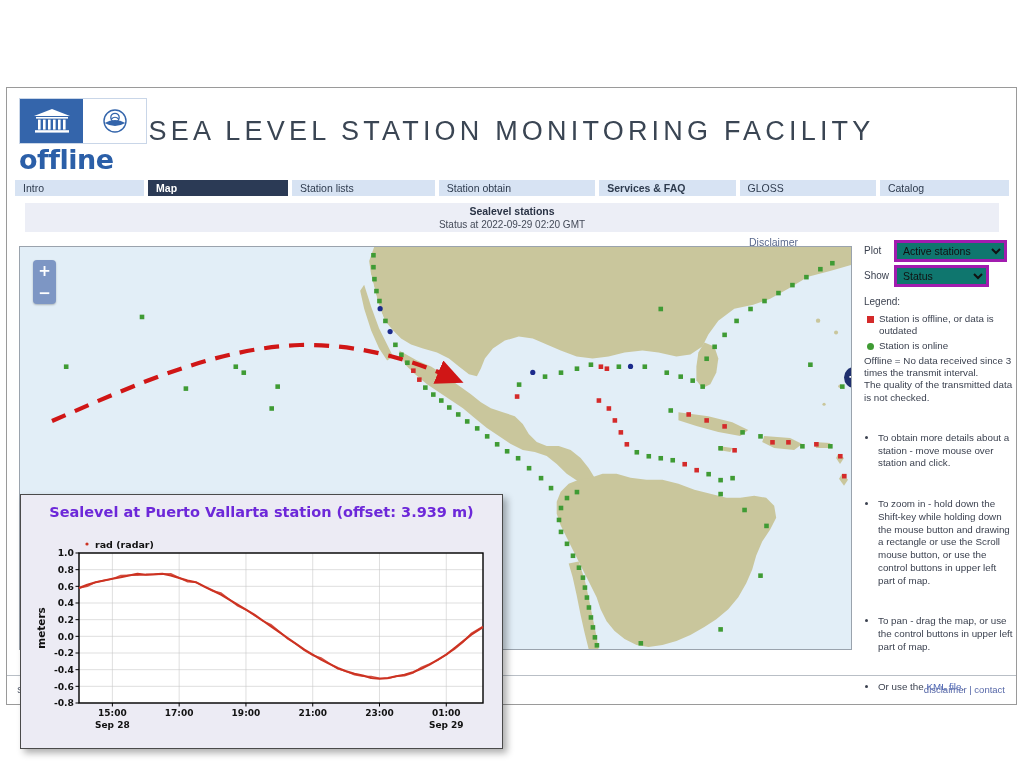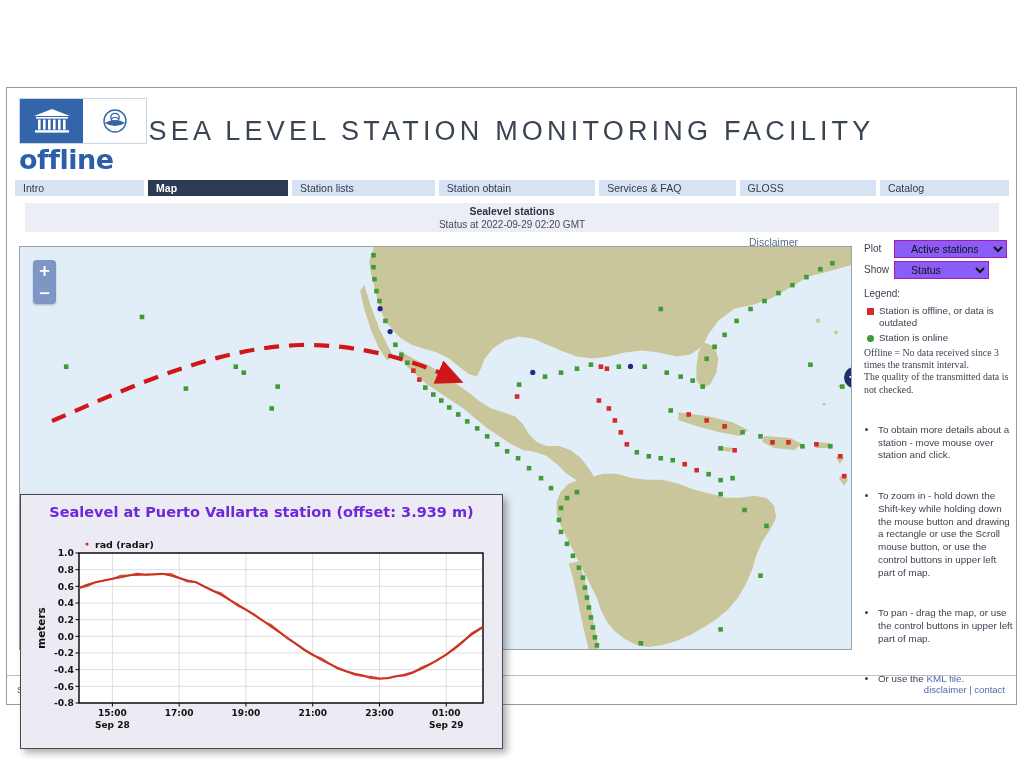--- a/index.html
+++ b/index.html
@@ -104,33 +104,33 @@
   }
   
   #right-panel{
     position:absolute;left:857px;top:152px;width:150px;height:412px;
     font-size:9.8px;color:#3c4250;line-height:1.32;
   }
   .sel-row{display:flex;align-items:center;margin-bottom:3px;}
   .sel-row label{width:30px;font-size:10px;color:#3c4250;}
   .sel-row select{
     font-family:"Liberation Sans", sans-serif;font-size:10.5px;
-    border:1px solid #a21caf;background:#8b5cf6;color:#111;
-    padding:1px 12px;
+    border:3px solid #a21caf;background:#0f766e;color:#111;
+    padding:1px 2px;
   }
   #sel-plot{width:113px;}
   #sel-show{width:95px;}
   #legend-title{margin-top:8px;margin-bottom:5px;font-size:10px;}
   .leg-item{display:flex;align-items:flex-start;margin-bottom:3px;}
   .leg-swatch{width:7px;height:7px;margin:3px 5px 0 3px;flex:0 0 auto;}
   .leg-swatch.sq{background:#d42a2a;}
   .leg-swatch.circ-green{background:#3f9b34;border-radius:50%;}
   .leg-swatch.circ-blue{background:#1b2a8c;border-radius:50%;}
   .leg-text{font-size:9.8px;line-height:1.22;color:#3c4250;}
-  .note{font-size:9.8px;line-height:1.25;color:#3c4250;font-family:Liberation Serif, serif;}
+  .note{font-size:9.8px;line-height:1.25;color:#3c4250;}
   #tips{margin:9px 0 0 0;padding-left:14px;font-size:9.8px;line-height:1.3;color:#3c4250;}
   #tips li{margin-bottom:1px;margin-top:28px;}
   .kml-link{color:#4f68b5;cursor:pointer;}
   
   #footer{
     position:absolute;left:0;right:0;bottom:0;height:28px;
     border-top:1px solid #b9bfc6;
     font-size:9.5px;color:#4a5263;
   }
   #footer-left{position:absolute;left:10px;top:8px;}
@@ -192,21 +192,21 @@
       <div id="logo-word">offline</div>
     </div>
     <div id="site-title">SEA LEVEL STATION MONITORING FACILITY</div>
   </div>
 
   <div id="navbar">
       <div class="tab" style="width: 140px;">Intro</div>
       <div class="tab active" style="width: 152px;">Map</div>
       <div class="tab" style="width: 155px;">Station lists</div>
       <div class="tab" style="width: 170px;">Station obtain</div>
-      <div class="tab" style="width: 148px;">Services &amp; FAQ</div>
+      <div class="tab" style="width: 148px; font-weight: bold;">Services &amp; FAQ</div>
       <div class="tab" style="width: 148px;">GLOSS</div>
       <div class="tab" style="width: 140px;">Catalog</div>
     </div>
 
   <div id="band">
     <div id="band-title">Sealevel stations</div>
     <div id="band-sub">Status at 2022-09-29 02:20 GMT</div>
   </div>
 
   <div id="disclaimer-link">Disclaimer</div>

